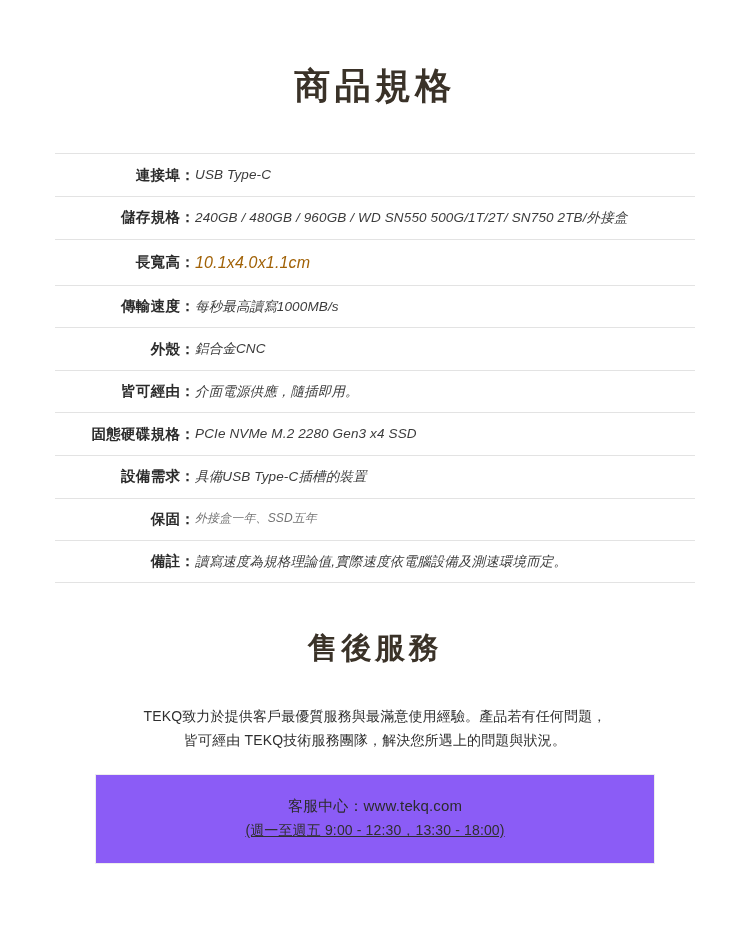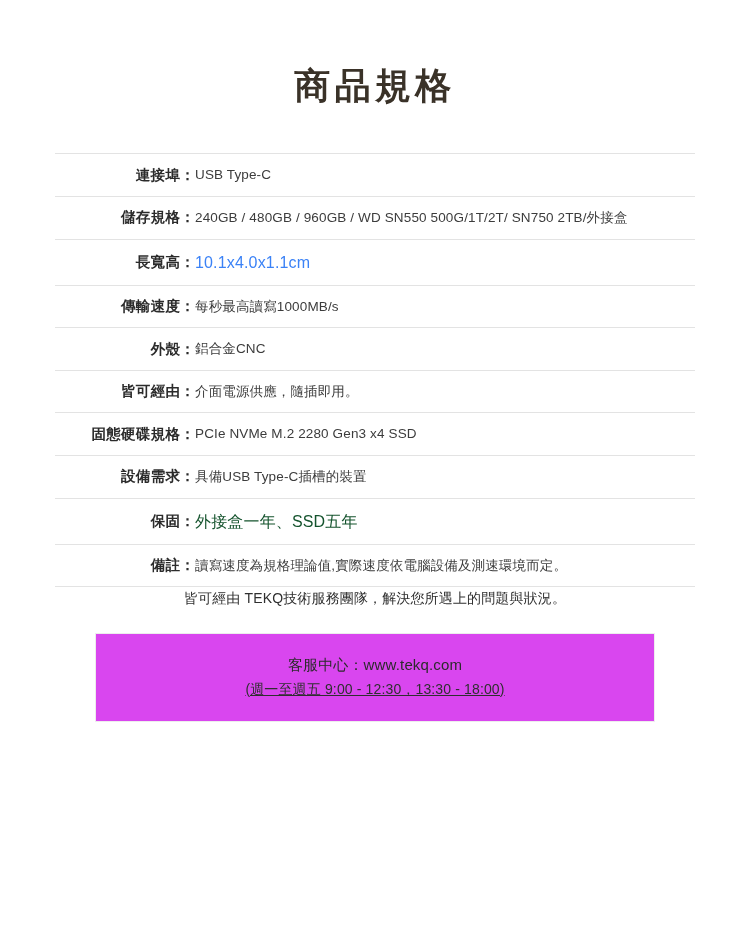--- a/index.html
+++ b/index.html
@@ -65,47 +65,48 @@
     color: #2b2b2b;
     letter-spacing: 0.02em;
     white-space: nowrap;
     text-align: right;
   }
   td.spec-value {
     font-size: 13.5px;
     color: #3c3c3c;
     letter-spacing: 0.01em;
     line-height: 1.45;
+    font-style: italic;
   }
   .spec-value.big {
     font-size: 16px;
-    color: #3b82f6;
+    color: #a16207;
   }
   .spec-value.small {
-    font-size: 16px;
-    color: #14532d;
+    font-size: 12px;
+    color: #737373;
   }
 
   
   .service-body {
     width: 620px;
     margin: 0 auto;
     text-align: center;
     font-size: 14px;
     line-height: 1.7;
     color: #2f2f2f;
     letter-spacing: 0.01em;
   }
   .service-body p {
     margin: 0;
   }
   .contact-box {
     width: 560px;
     margin: 22px auto 0 auto;
-    background: #d946ef;
+    background: #8b5cf6;
     border: 1px solid #ededed;
     padding: 18px 0 20px 0;
     text-align: center;
     box-sizing: border-box;
   }
   .contact-line {
     font-size: 15px;
     color: #2b2b2b;
     line-height: 1.7;
     letter-spacing: 0.01em;
@@ -163,22 +164,24 @@
         <td class="spec-label">保固：</td>
         <td class="spec-value small">外接盒一年、SSD五年</td>
       </tr>
       <tr>
         <td class="spec-label">備註：</td>
         <td class="spec-value">讀寫速度為規格理論值,實際速度依電腦設備及測速環境而定。</td>
       </tr>
     </tbody>
   </table>
 
+  <h2 class="section-title" id="service-title">售後服務</h2>
 
   <div class="service-body">
+    <p>TEKQ致力於提供客戶最優質服務與最滿意使用經驗。產品若有任何問題，</p>
     <p>皆可經由 TEKQ技術服務團隊，解決您所遇上的問題與狀況。</p>
   </div>
 
   <div class="contact-box">
     <div class="contact-line">客服中心：www.tekq.com</div>
     <div class="contact-hours">(週一至週五 9:00 - 12:30，13:30 - 18:00)</div>
   </div>
 
 </div>
 

